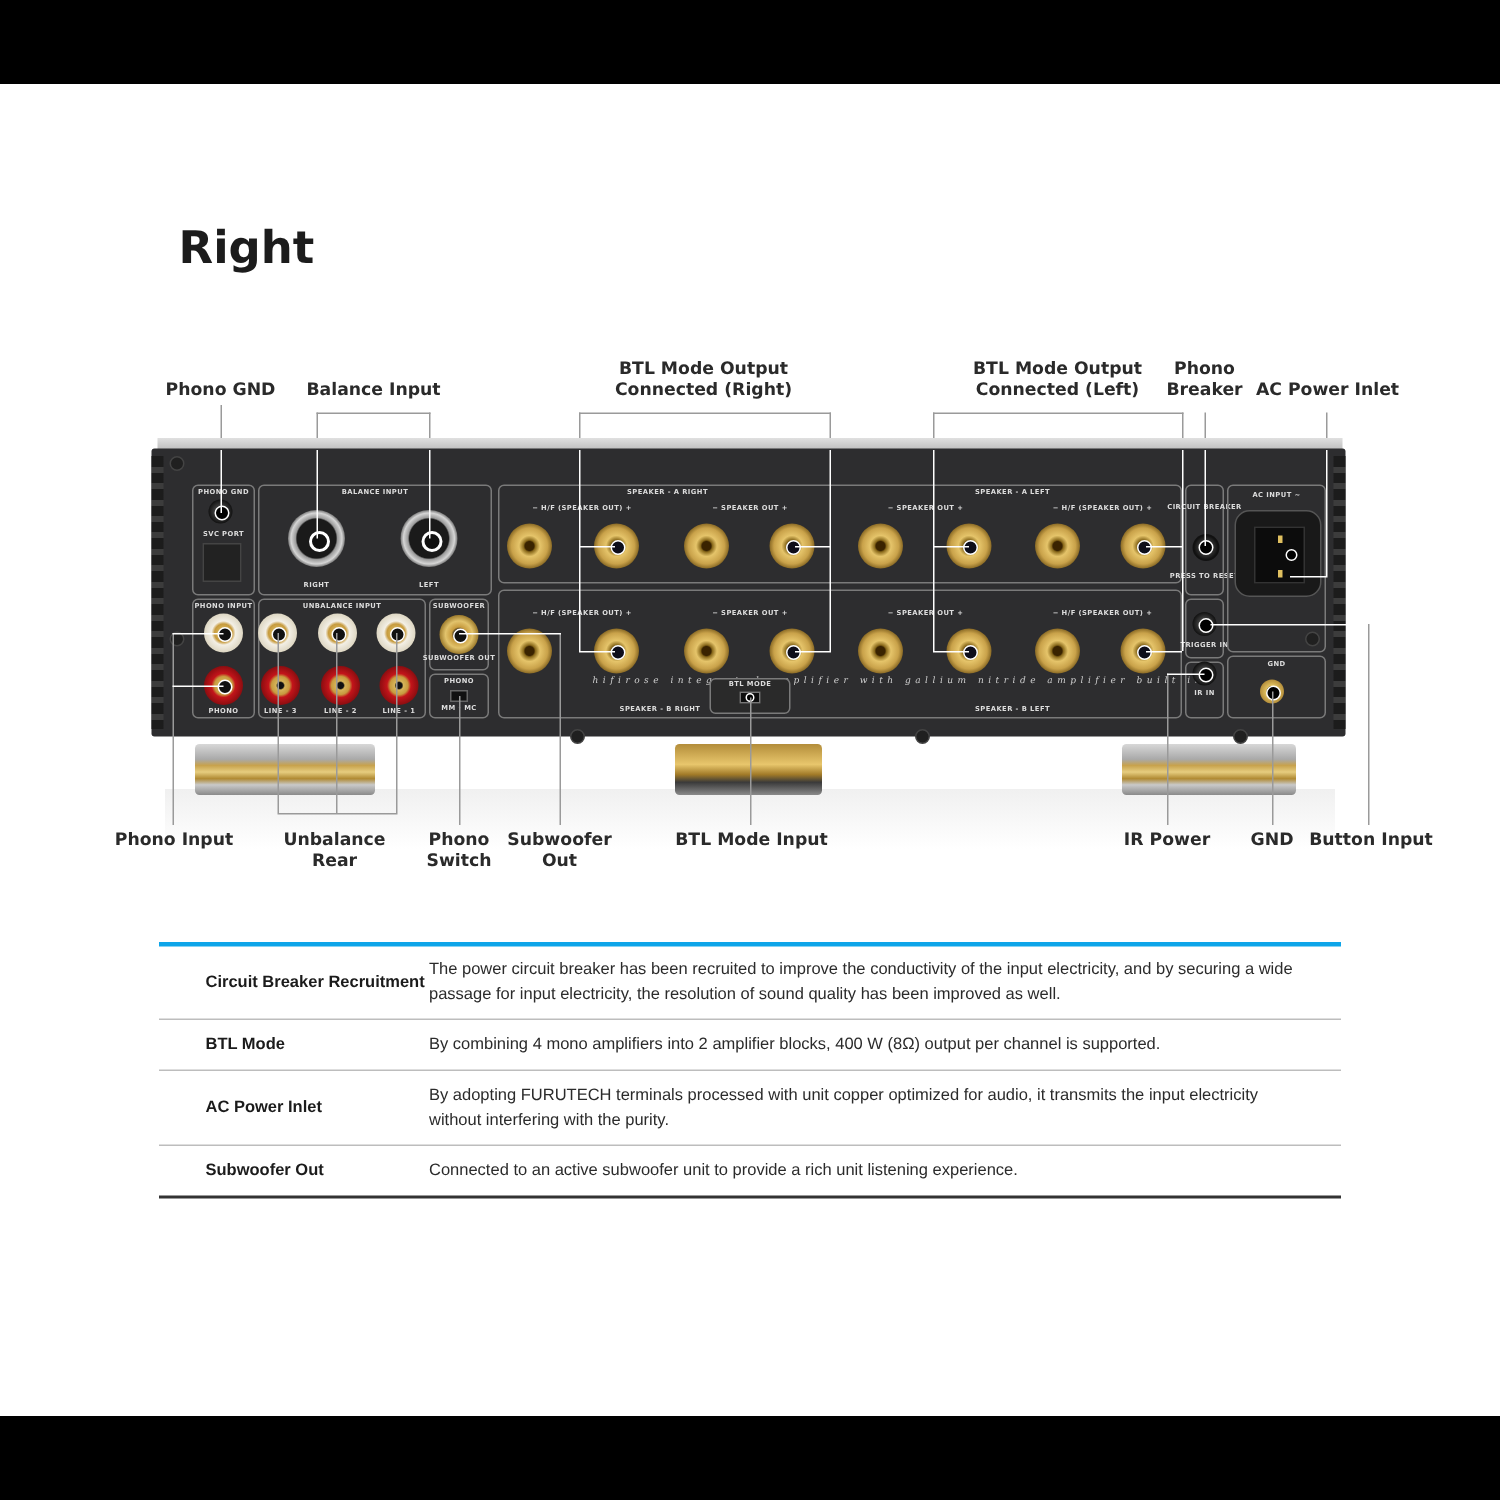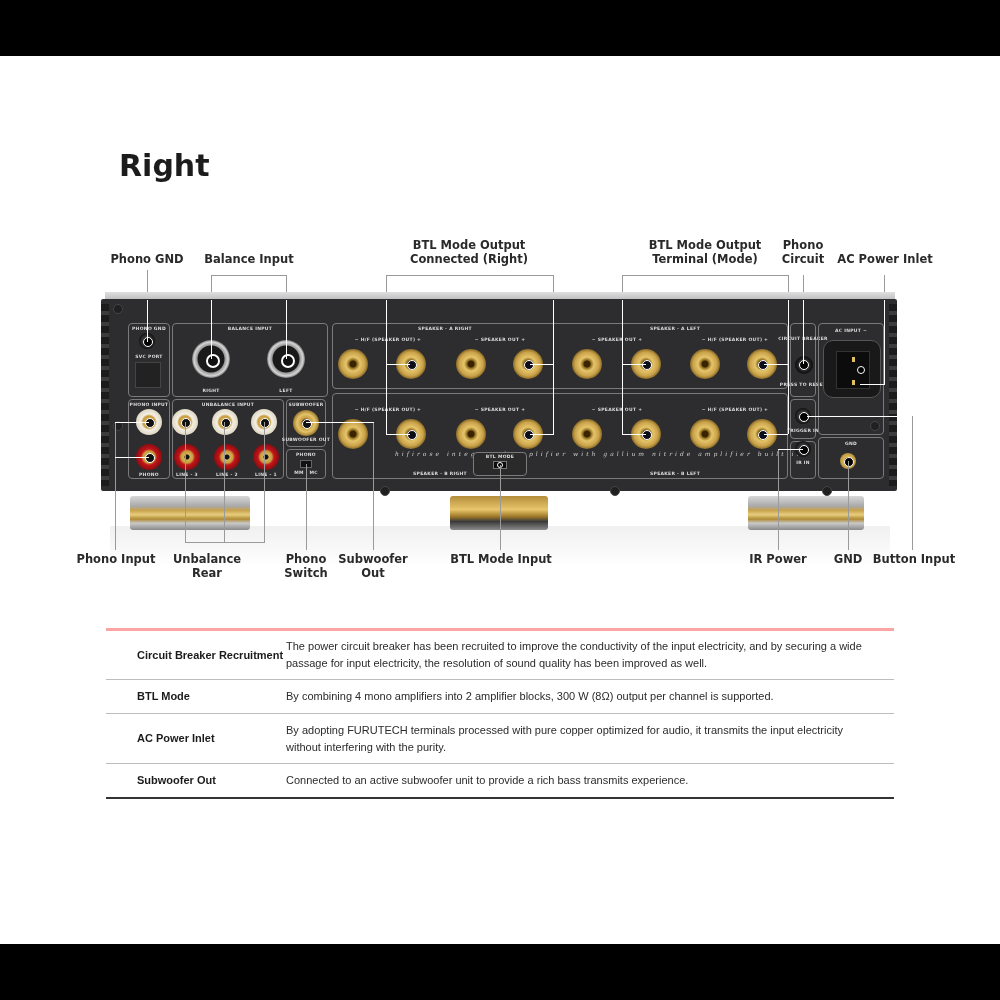--- a/index.html
+++ b/index.html
@@ -28,38 +28,38 @@
   .small-jack.hit::after{content:"";position:absolute;left:4px;top:4px;width:8px;height:8px;border-radius:50%;background:#000;border:1.5px solid #fff}
   .ac{position:absolute;left:823px;top:340px;width:58px;height:58px;background:#191919;border-radius:10px;border:1px solid #555}
   .ac .inner{position:absolute;left:12px;top:10px;width:34px;height:38px;background:#0c0c0c;border:1px solid #333}
   .ac .pin{position:absolute;width:3px;height:5px;background:#e0c060}
   .script{position:absolute;left:395px;top:394px;font-family:"DejaVu Serif",serif;font-style:italic;font-size:6px;color:#cfcfcf;letter-spacing:3px;white-space:nowrap}
   .foot{position:absolute;height:34px;border-radius:3px}
   .foot.silver{background:linear-gradient(#d8d8d8,#a9a9a9 30%,#c8a24c 42%,#e6cd7f 55%,#b08a33 68%,#c9c9c9 80%,#8a8a8a)}
   .foot.gold{background:linear-gradient(#b38d3a,#e8c66c 40%,#a17a28 60%,#3a3a3a 75%,#8a8a8a)}
   .shadow{position:absolute;left:110px;top:470px;width:780px;height:40px;background:linear-gradient(#f0f0f0,#fff)}
   table{position:absolute;left:106px;top:572px;width:788px;border-collapse:collapse;font-family:"Liberation Sans",sans-serif}
-  table{border-top:3px solid #fca5a5;border-bottom:2px solid #333}
+  table{border-top:3px solid #0ea5e9;border-bottom:2px solid #333}
   td{border-bottom:1px solid #bdbdbd;vertical-align:middle;font-size:11px;color:#2b2b2b;line-height:17px}
   tr:last-child td{border-bottom:none}
   td.k{width:180px;padding:0 0 0 31px;font-weight:700;font-size:11px;color:#1b1b1b}
   td.v{padding:0 20px 0 0}
 </style>
 </head>
 <body>
 
 <div class="page">
 
   <h1 class="title">Right</h1>
 
   <div class="label" style="left:147px;top:196px"><span>Phono GND</span></div>
   <div class="label" style="left:249px;top:196px"><span>Balance Input</span></div>
   <div class="label" style="left:469px;top:182px"><span>BTL Mode Output</span><br><span>Connected (Right)</span></div>
-  <div class="label" style="left:705px;top:182px"><span>BTL Mode Output</span><br><span>Terminal (Mode)</span></div>
-  <div class="label" style="left:803px;top:182px"><span>Phono</span><br><span>Circuit</span></div>
+  <div class="label" style="left:705px;top:182px"><span>BTL Mode Output</span><br><span>Connected (Left)</span></div>
+  <div class="label" style="left:803px;top:182px"><span>Phono</span><br><span>Breaker</span></div>
   <div class="label" style="left:885px;top:196px"><span>AC Power Inlet</span></div>
 
   <div class="line" style="left:147px;top:214px;width:1px;height:30px"></div>
   <div class="line" style="left:211px;top:219px;width:76px;height:1px"></div>
   <div class="line" style="left:211px;top:219px;width:1px;height:25px"></div>
   <div class="line" style="left:286px;top:219px;width:1px;height:25px"></div>
   <div class="line" style="left:386px;top:219px;width:168px;height:1px"></div>
   <div class="line" style="left:386px;top:219px;width:1px;height:25px"></div>
   <div class="line" style="left:553px;top:219px;width:1px;height:25px"></div>
   <div class="line" style="left:622px;top:219px;width:167px;height:1px"></div>
@@ -221,42 +221,42 @@
   <div class="line" style="left:306px;top:408px;width:1px;height:86px"></div>
   <div class="line" style="left:373px;top:366px;width:1px;height:128px"></div>
   <div class="line w" style="left:306px;top:366px;width:68px;height:1px"></div>
   <div class="line" style="left:500px;top:409px;width:1px;height:85px"></div>
   <div class="line" style="left:778px;top:393px;width:1px;height:101px"></div>
   <div class="line w" style="left:778px;top:393px;width:25px;height:1px"></div>
   <div class="line" style="left:848px;top:405px;width:1px;height:89px"></div>
   <div class="line" style="left:912px;top:360px;width:1px;height:134px"></div>
 
   <div class="label" style="left:116px;top:496px"><span>Phono Input</span></div>
-  <div class="label" style="left:207px;top:496px"><span>Unbalance</span><br><span>Rear</span></div>
+  <div class="label" style="left:223px;top:496px"><span>Unbalance</span><br><span>Rear</span></div>
   <div class="label" style="left:306px;top:496px"><span>Phono</span><br><span>Switch</span></div>
   <div class="label" style="left:373px;top:496px"><span>Subwoofer</span><br><span>Out</span></div>
   <div class="label" style="left:501px;top:496px"><span>BTL Mode Input</span></div>
   <div class="label" style="left:778px;top:496px"><span>IR Power</span></div>
   <div class="label" style="left:848px;top:496px"><span>GND</span></div>
   <div class="label" style="left:914px;top:496px"><span>Button Input</span></div>
 
   <table>
     <tbody>
         <tr style="height:50px">
       <td class="k">Circuit Breaker Recruitment</td>
       <td class="v">The power circuit breaker has been recruited to improve the conductivity of the input electricity, and by securing a wide passage for input electricity, the resolution of sound quality has been improved as well.</td>
     </tr>
     <tr style="height:34px">
       <td class="k">BTL Mode</td>
-      <td class="v">By combining 4 mono amplifiers into 2 amplifier blocks, 300 W (8Ω) output per channel is supported.</td>
+      <td class="v">By combining 4 mono amplifiers into 2 amplifier blocks, 400 W (8Ω) output per channel is supported.</td>
     </tr>
     <tr style="height:50px">
       <td class="k">AC Power Inlet</td>
-      <td class="v">By adopting FURUTECH terminals processed with pure copper optimized for audio, it transmits the input electricity without interfering with the purity.</td>
+      <td class="v">By adopting FURUTECH terminals processed with unit copper optimized for audio, it transmits the input electricity without interfering with the purity.</td>
     </tr>
     <tr style="height:34px">
       <td class="k">Subwoofer Out</td>
-      <td class="v">Connected to an active subwoofer unit to provide a rich bass transmits experience.</td>
+      <td class="v">Connected to an active subwoofer unit to provide a rich unit listening experience.</td>
     </tr>
   </tbody>
     </table>
 
 </div>
 
 </body></html>

